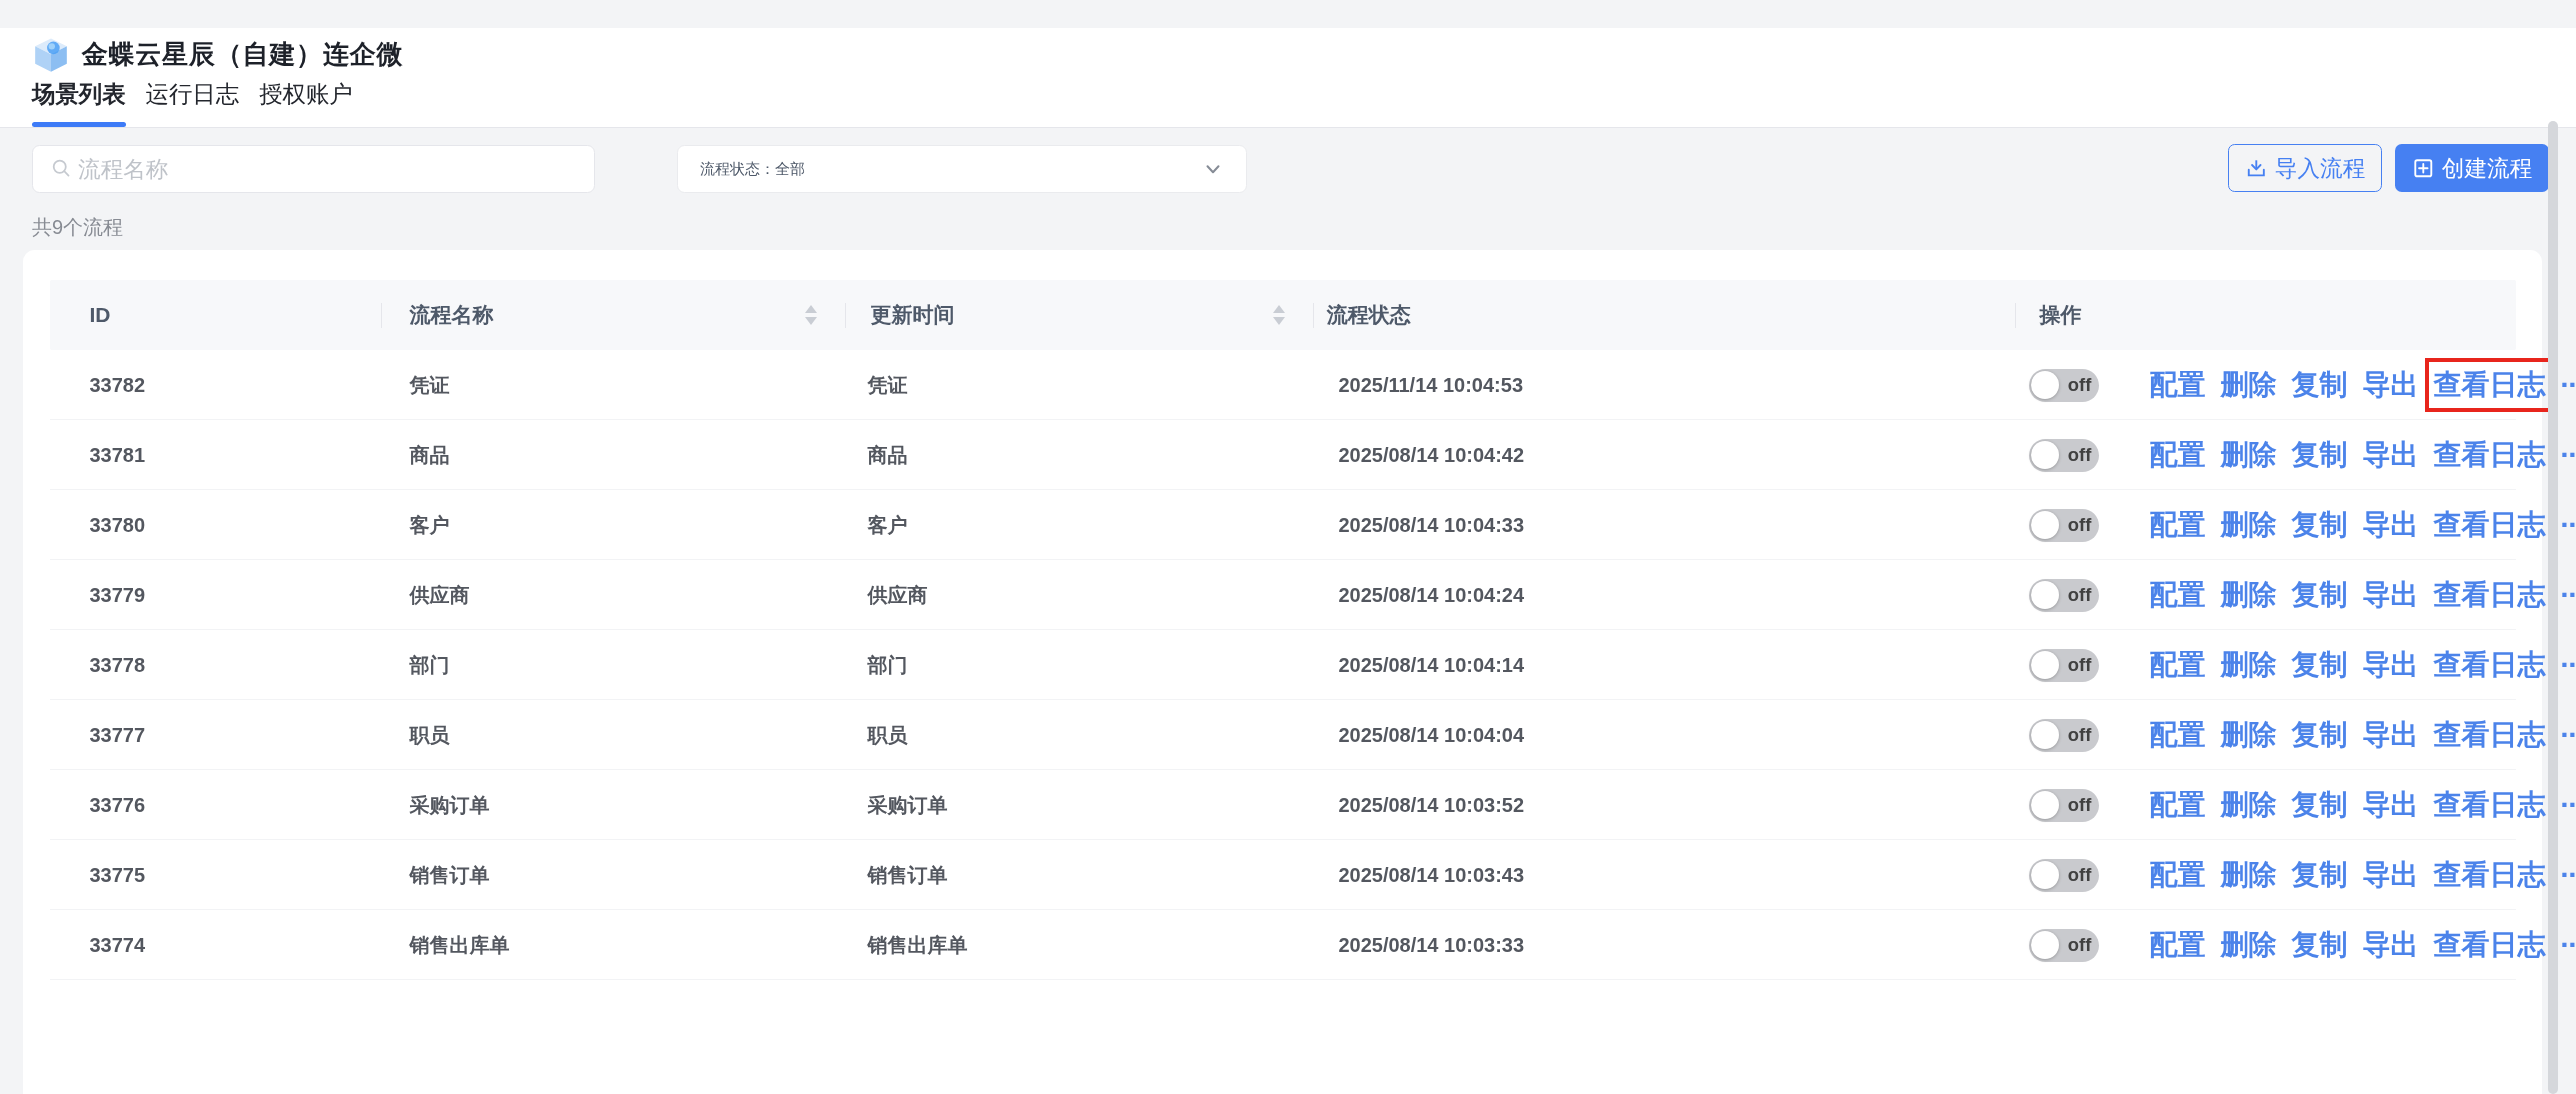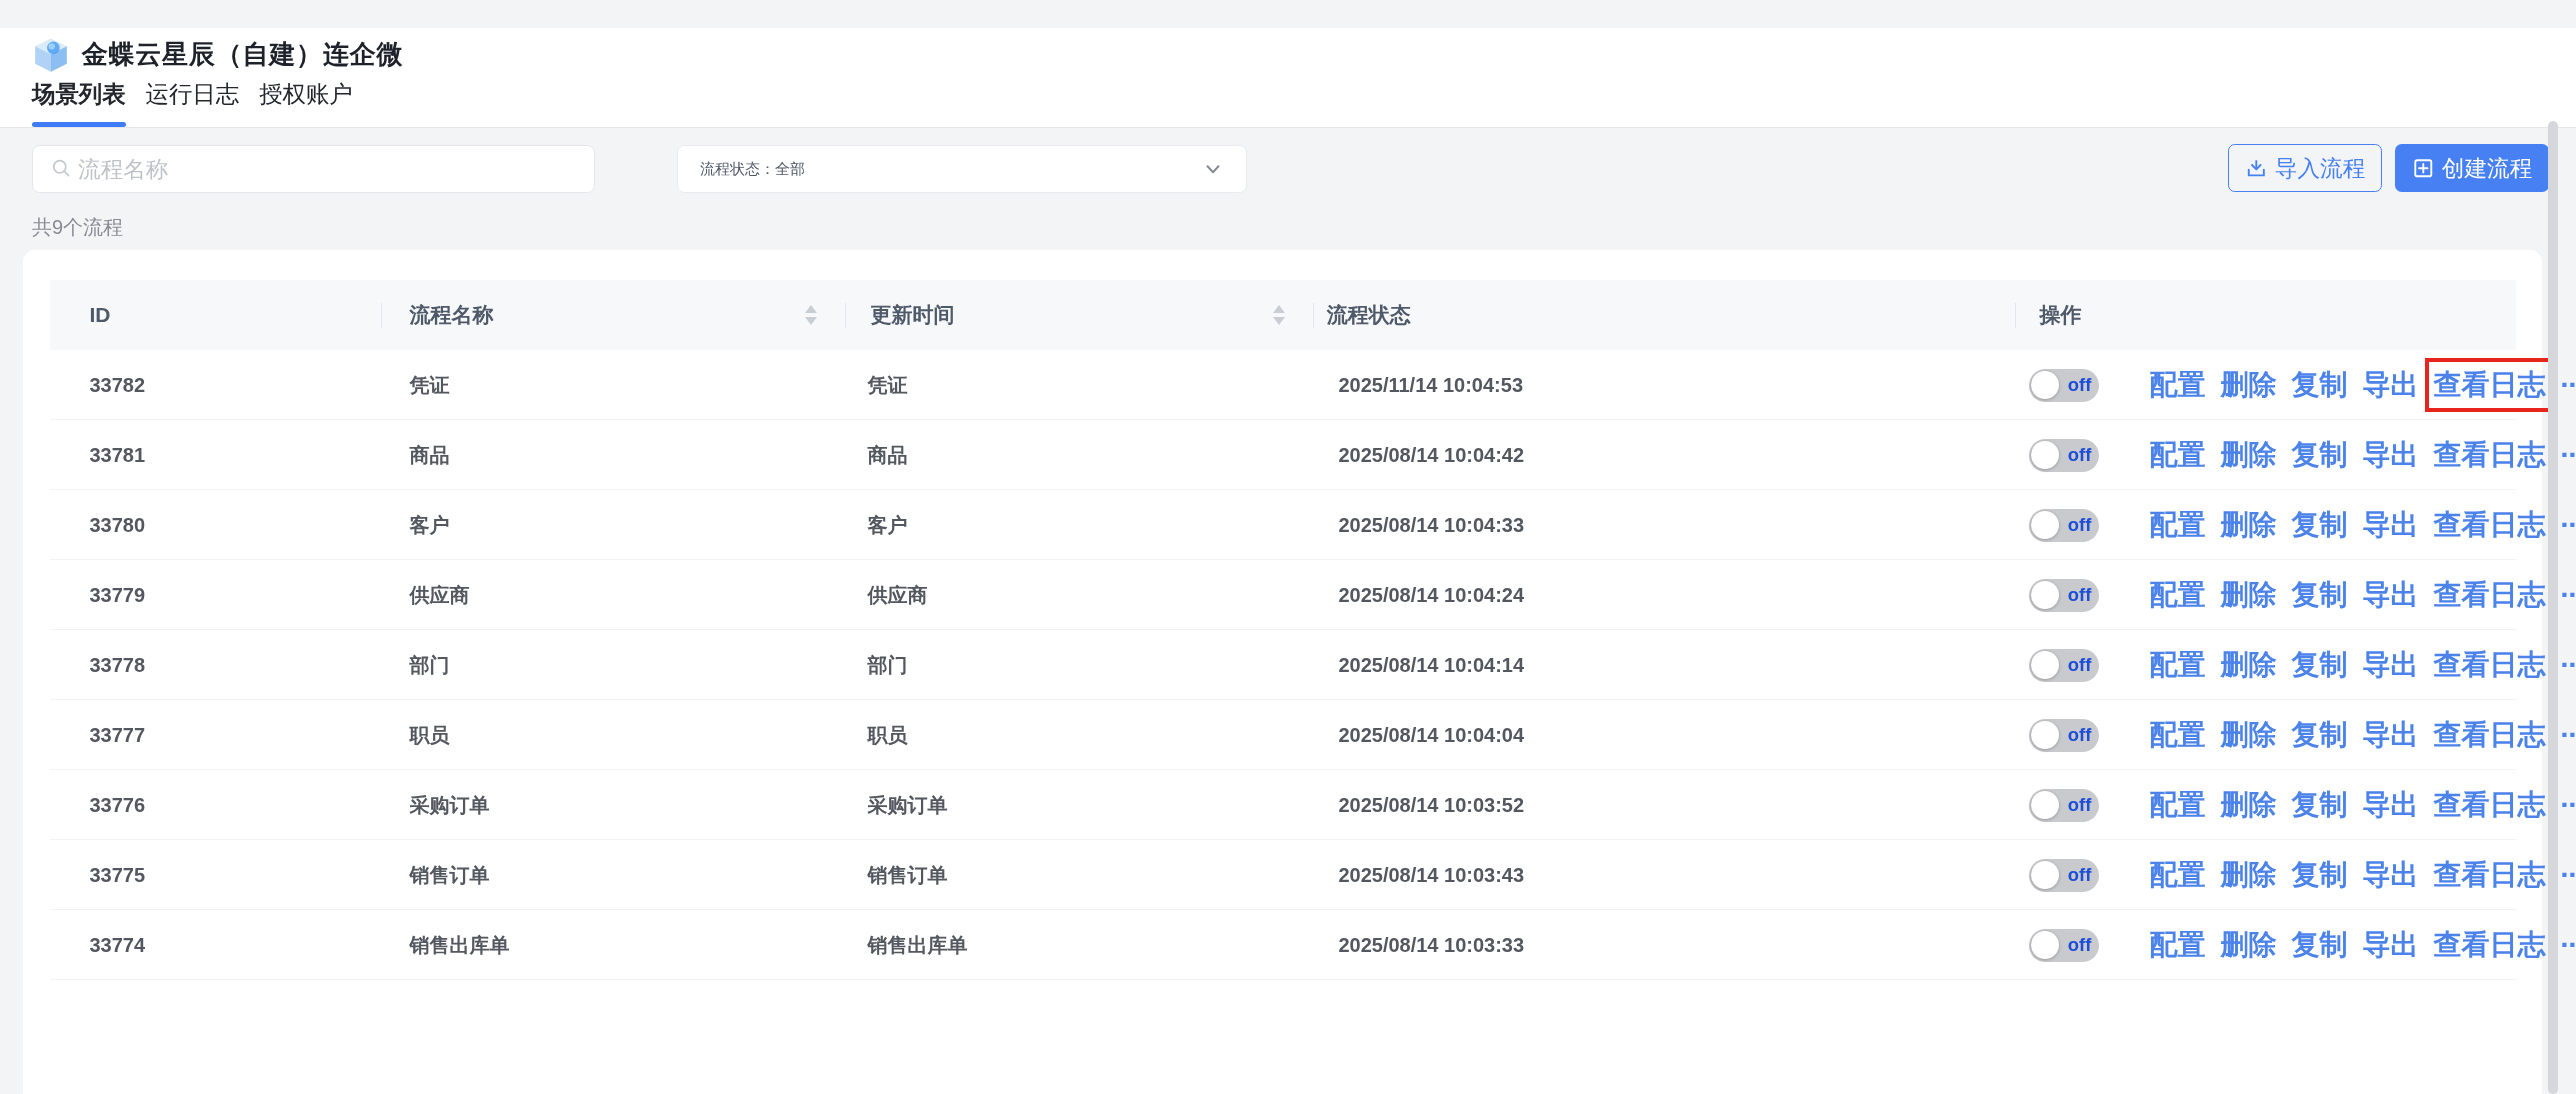--- a/index.html
+++ b/index.html
@@ -43,21 +43,21 @@
   .sort { display:flex; flex-direction:column; gap:4.2px; margin-left:auto; margin-right:28px; }
   .sort i { display:block; width:0; height:0; border-left:6.7px solid transparent; border-right:6.7px solid transparent; }
   .sort .up   { border-bottom:8.4px solid #C9CDD4; }
   .sort .down { border-top:8.4px solid #C9CDD4; }
 
   .trow { height:70px; border-bottom:0.8px solid #F2F3F5; font-size:20px; color:#53575F; }
   .td { display:flex; align-items:center; height:70px; }
 
   .toggle { position:relative; width:70px; height:33px; border-radius:16.7px; background:#C9CACE; cursor:pointer; flex:none; }
   .knob { position:absolute; left:2.5px; top:2.5px; width:28px; height:28px; border-radius:50%; background:#fff; box-shadow:0 0.8px 3.3px rgba(0,0,0,.28); }
-  .toggle-label { position:absolute; left:39px; top:50%; transform:translateY(-50%); font-size:18.4px; color:#1d4ed8; }
+  .toggle-label { position:absolute; left:39px; top:50%; transform:translateY(-50%); font-size:18.4px; color:#404040; }
 
   .c-ops { gap:15px; }
   .action-link { color:#4B83EA; font-size:28px; text-decoration:none; cursor:pointer; white-space:nowrap; }
   .action-link.more { font-size:23.4px; letter-spacing:1.7px; }
   .action-link.highlighted { outline:4.2px solid #E8251C; outline-offset:4.2px; }
 
   
   .table-footer { width:2466px; height:92px; display:flex; align-items:center; justify-content:space-between; }
   .total-count { font-size:21px; color:#4E5969; }
   .pager { display:flex; align-items:center; gap:22px; padding-right:6.7px; }

